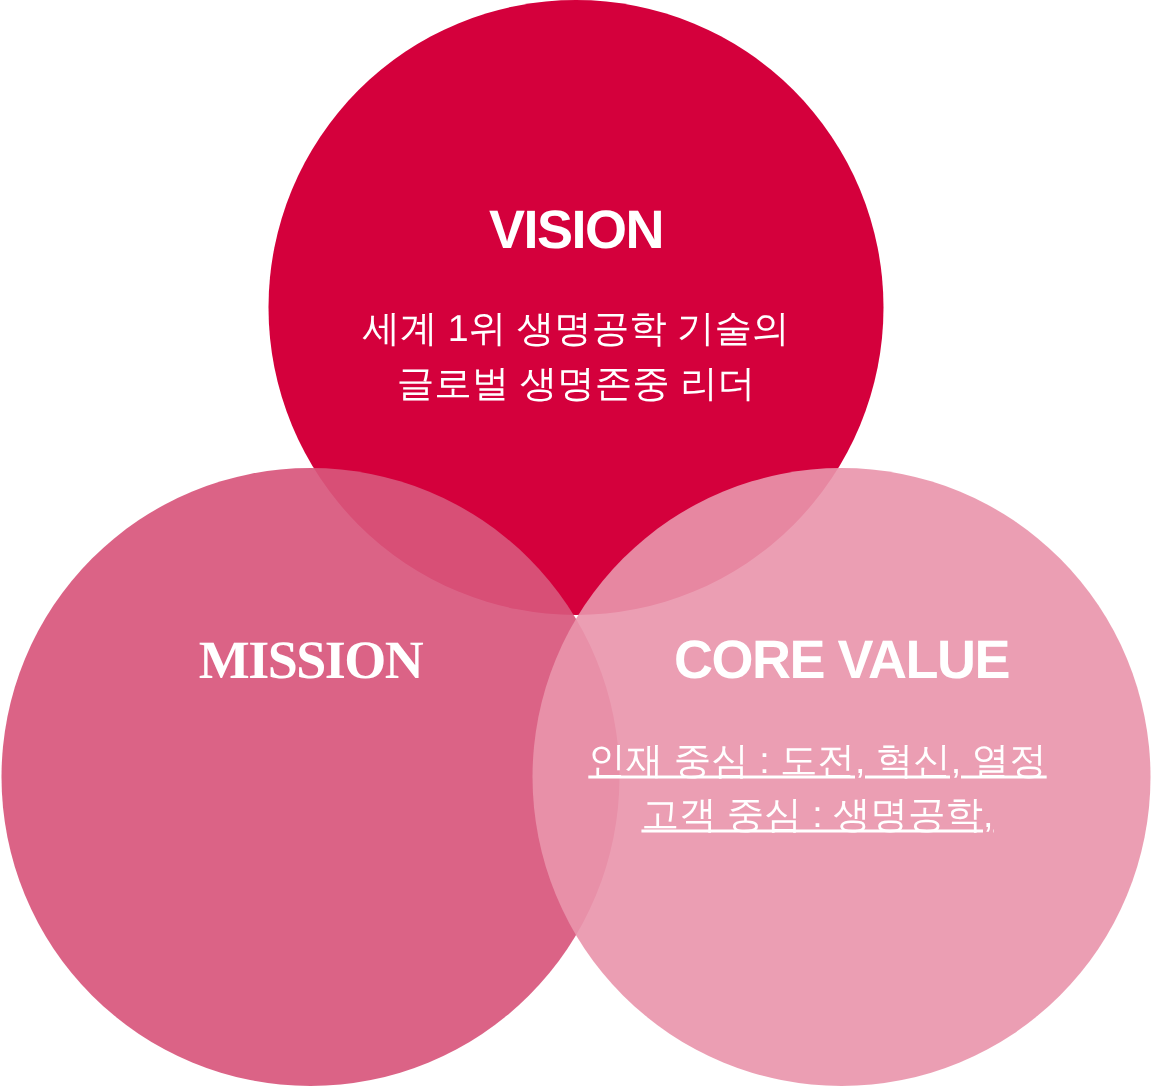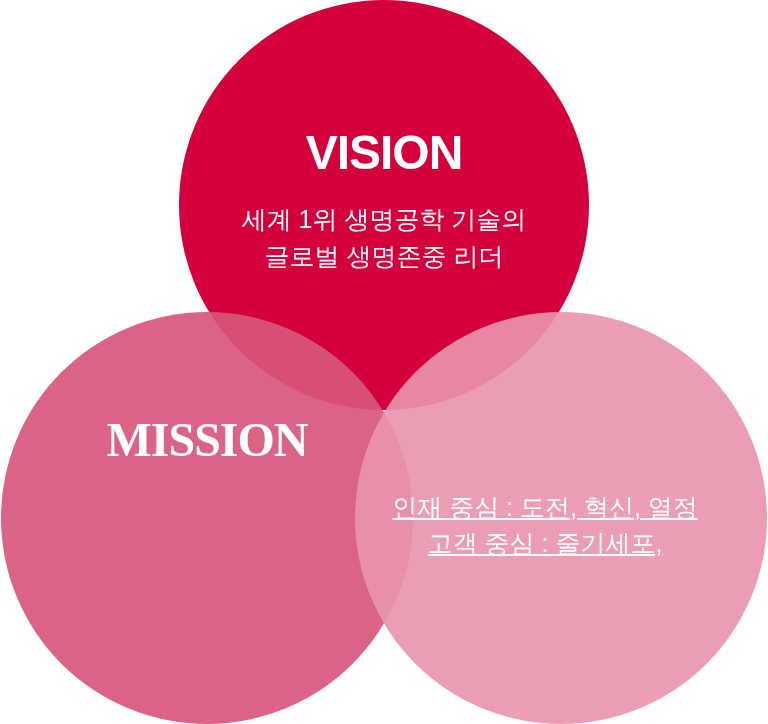--- a/index.html
+++ b/index.html
@@ -33,21 +33,21 @@
     left: 355px; top: 312px;
     width: 412px; height: 412px;
     background: var(--core-value-circle, rgba(233,148,172,0.91));
   }
   .text-layer { position: absolute; inset: 0; }
   .section-title {
     position: absolute;
     width: 410px;
     text-align: center;
     color: var(--text, #ffffff);
-    font-size: 48px;
+    font-size: 36px;
     font-weight: 700;
     letter-spacing: -1px;
     line-height: 46px;
     white-space: nowrap;
   }
   .section-body {
     position: absolute;
     width: 410px;
     text-align: center;
     color: var(--text, #ffffff);
@@ -75,19 +75,20 @@
   <div class="text-layer">
 
     <div class="section-title title-vision">VISION</div>
     <div class="section-body body-vision">
       <div>세계 1위 생명공학 기술의</div>
       <div>글로벌 생명존중 리더</div>
     </div>
 
     <div class="section-title title-mission">MISSION</div>
 
+    <div class="section-title title-core">CORE VALUE</div>
     <div class="section-body body-core">
       <div>인재 중심 : 도전, 혁신, 열정</div>
-      <div>고객 중심 : 줄기세포,</div>
+      <div>고객 중심 : 생명공학,</div>
     </div>
 
   </div>
 </div>
 
 </body></html>

